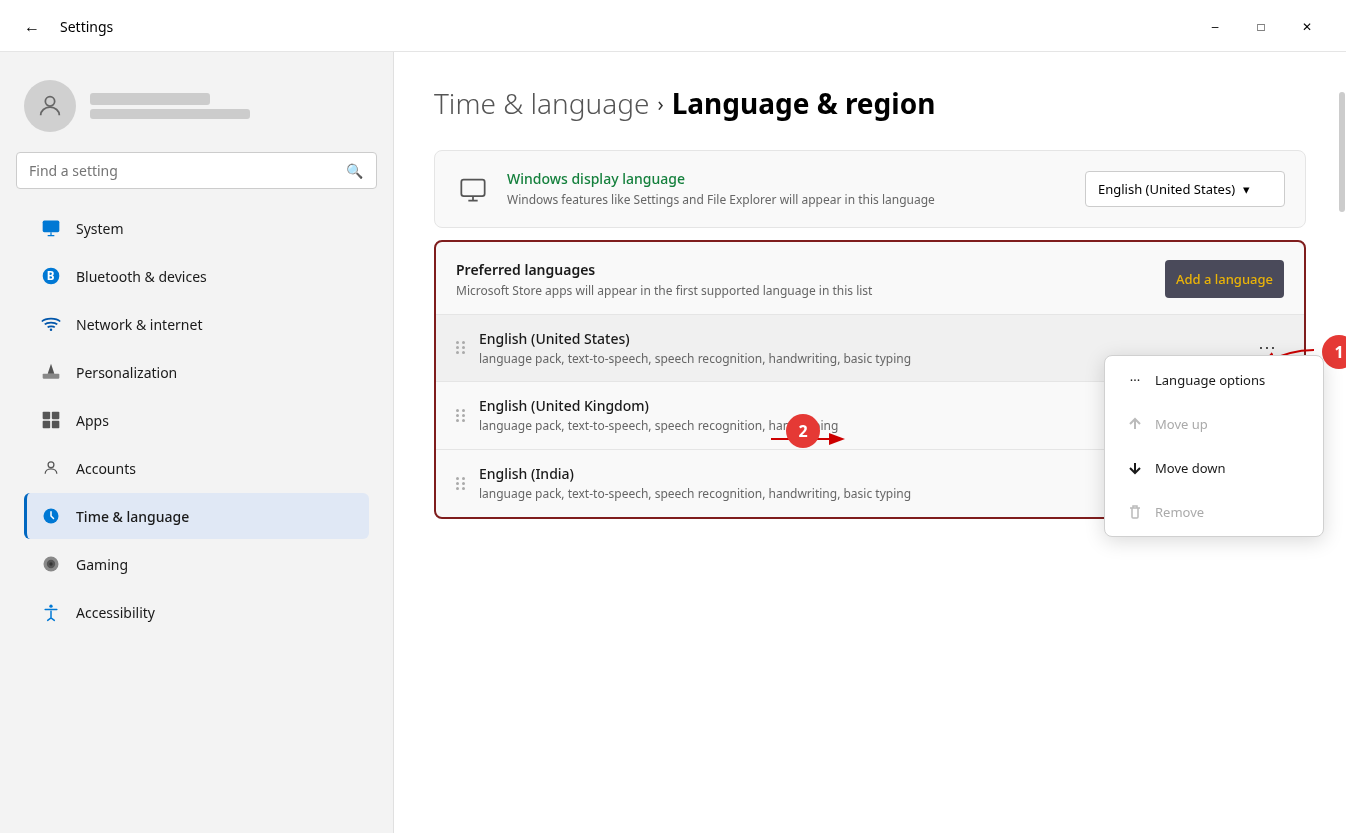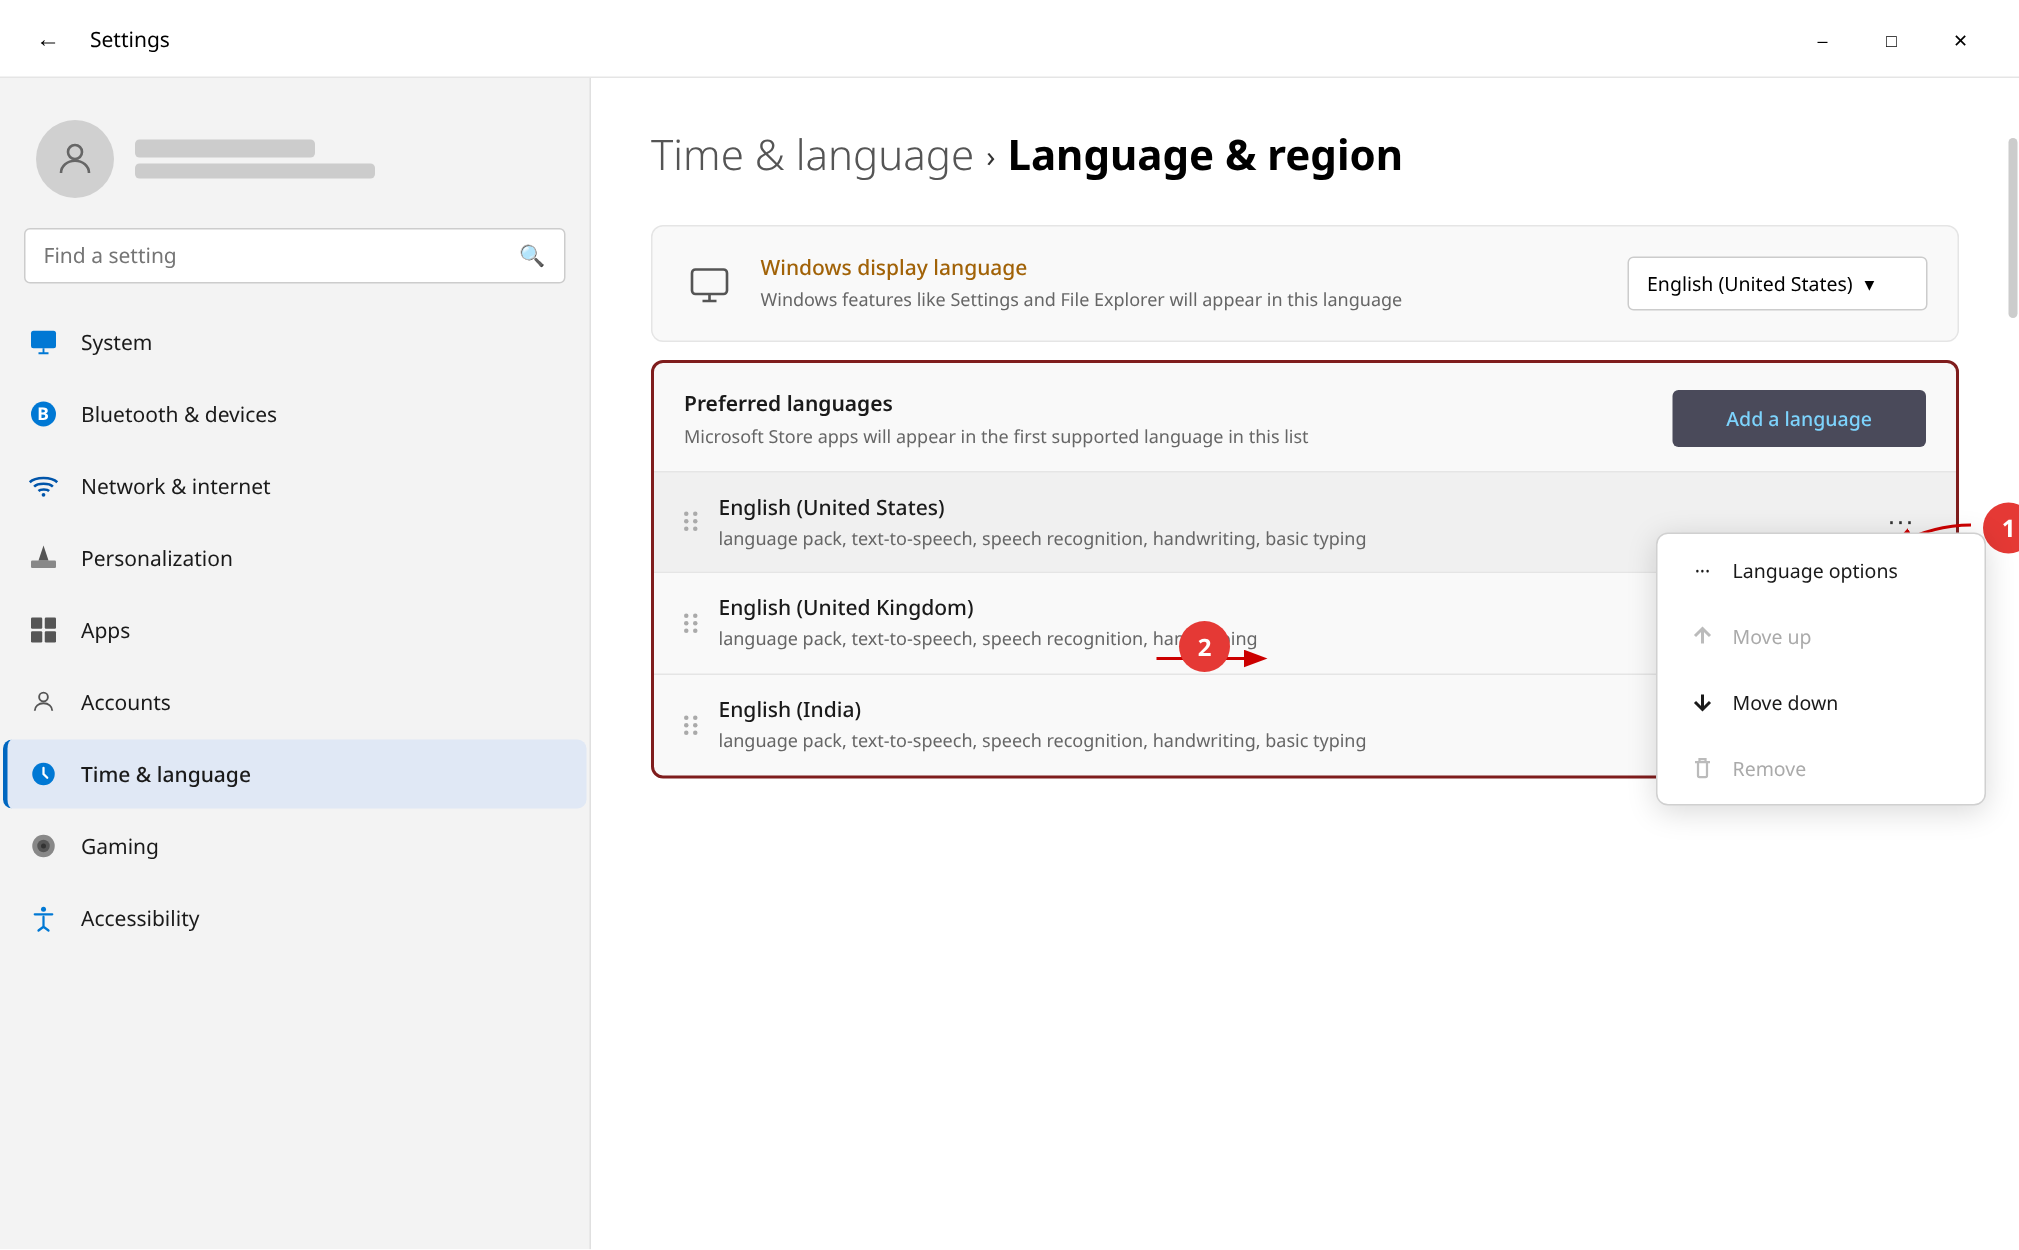--- a/index.html
+++ b/index.html
@@ -134,21 +134,21 @@
       color: #333;
       flex: 1;
       font-family: inherit;
     }
     .search-icon-span {
       color: #666;
       font-size: 14px;
     }
     .nav-list {
       list-style: none;
-      padding: 0 2px;
+      padding: 0 24px;
     }
     .nav-item {
       display: flex;
       align-items: center;
       gap: 14px;
       padding: 12px 16px;
       border-radius: 6px;
       cursor: pointer;
       font-size: 14px;
       color: #1a1a1a;
@@ -217,21 +217,21 @@
       display: flex;
       align-items: center;
       justify-content: center;
       flex-shrink: 0;
       color: #555;
     }
     .card-text { flex: 1; }
     .card-title {
       font-size: 14px;
       font-weight: 500;
-      color: #a16207;
+      color: #15803d;
       margin-bottom: 4px;
     }
     .card-desc {
       font-size: 12px;
       color: #666;
       line-height: 1.4;
     }
     .card-action { flex-shrink: 0; }
     .language-dropdown {
       display: flex;
@@ -264,24 +264,24 @@
       margin-bottom: 4px;
     }
     .preferred-desc {
       font-size: 12px;
       color: #666;
       max-width: 500px;
       line-height: 1.4;
     }
     .add-lang-btn {
       background: #4a4a5a;
-      color: #7dd3fc;
+      color: #eab308;
       border: none;
       border-radius: 4px;
-      padding: 10px 36px;
+      padding: 10px 11px;
       font-size: 13px;
       font-weight: 500;
       cursor: pointer;
       white-space: nowrap;
       font-family: inherit;
     }
 
     .lang-item {
       display: flex;
       align-items: center;

